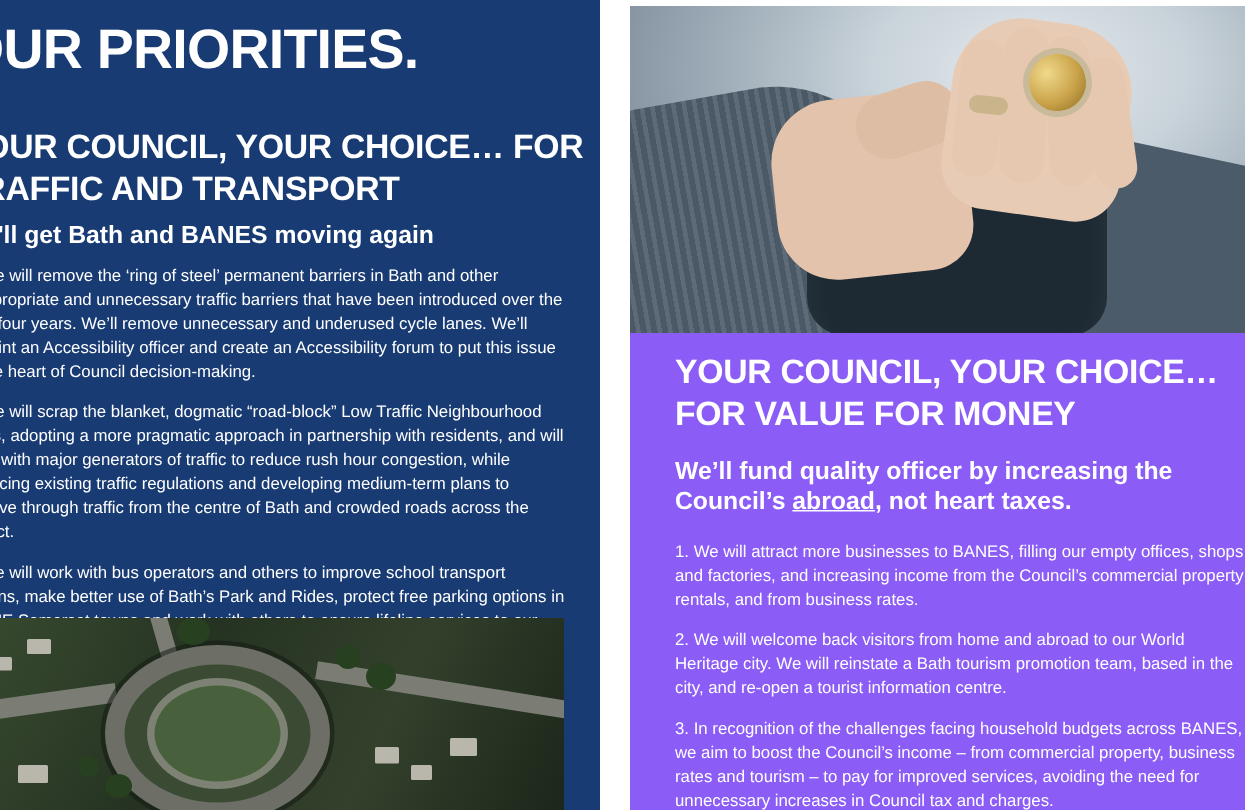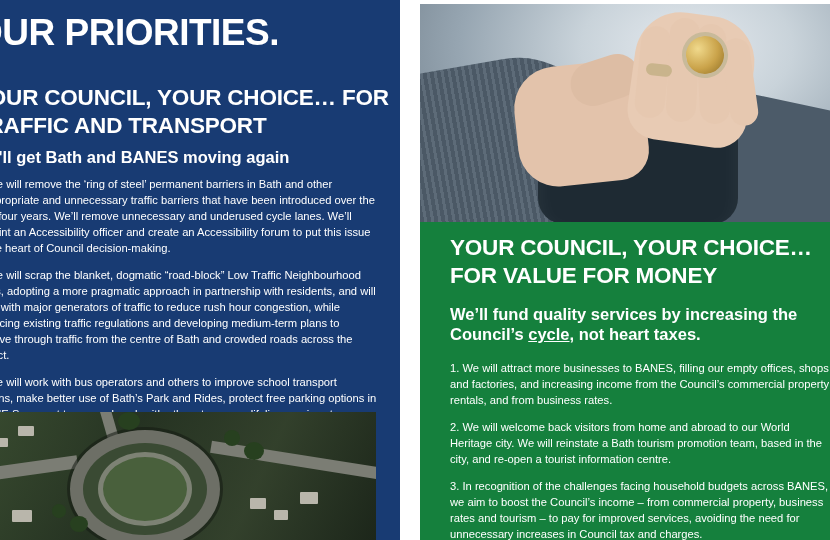--- a/index.html
+++ b/index.html
@@ -146,21 +146,21 @@
     background: #27401f;
   }
 
   
   .right-panel {
     position: absolute;
     left: 420px;
     top: 4px;
     width: 410px;
     height: 536px;
-    background: #15803d;
+    background: #8b5cf6;
     overflow: hidden;
   }
   
   .rp-photo {
     position: absolute;
     left: 0;
     top: 0;
     width: 410px;
     height: 218px;
     overflow: hidden;
@@ -377,21 +377,21 @@
       <div class="finger f3"></div>
       <div class="finger f4"></div>
       <div class="ring"></div>
       <div class="coin"></div>
     </div>
 
     <div class="rp-content">
       <div class="rp-heading">YOUR COUNCIL, YOUR CHOICE… FOR VALUE FOR MONEY</div>
 
       <div class="rp-tag">
-        <span>We’ll fund quality services by increasing the Council’s </span><u>cycle</u><span>, not heart taxes.</span>
+        <span>We’ll fund quality officer by increasing the Council’s </span><u>abroad</u><span>, not heart taxes.</span>
       </div>
 
       <div class="rp-body">
         <p>1. We will attract more businesses to BANES, filling our empty offices, shops and factories, and increasing income from the Council’s commercial property rentals, and from business rates.</p>
         <p>2. We will welcome back visitors from home and abroad to our World Heritage city.  We will reinstate a Bath tourism promotion team, based in the city, and re-open a tourist information centre.</p>
         <p>3. In recognition of the challenges facing household budgets across BANES, we aim to boost the Council’s income – from commercial property, business rates and tourism – to pay for improved services, avoiding the need for unnecessary increases in Council tax and charges.</p>
       </div>
     </div>
   </div>
 

